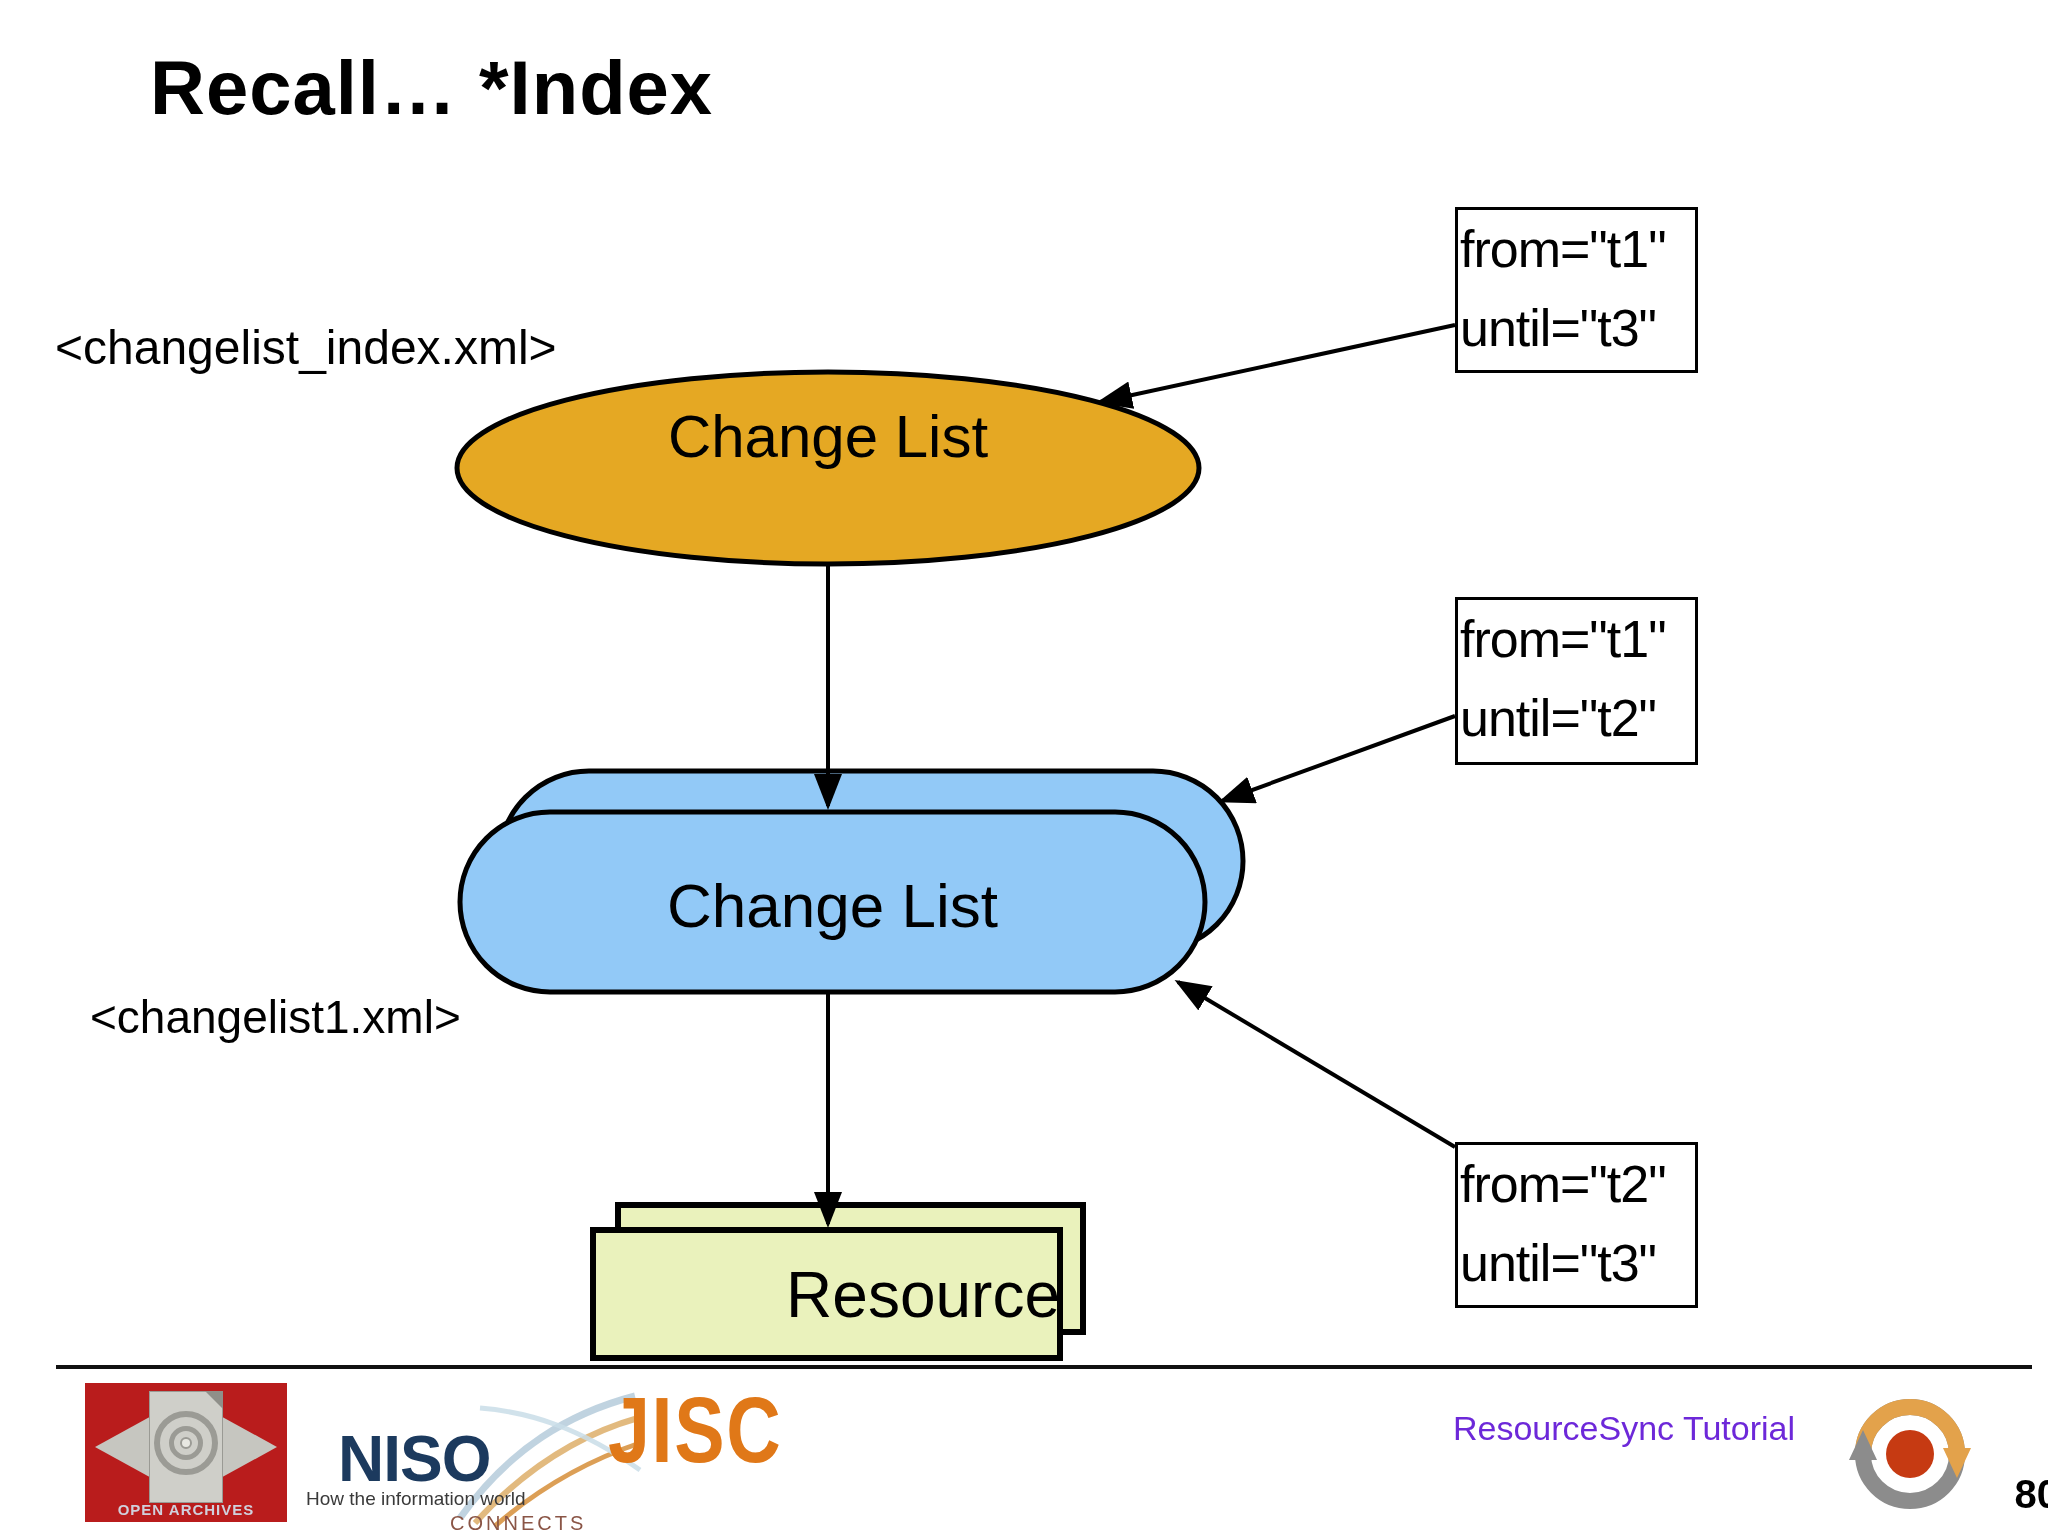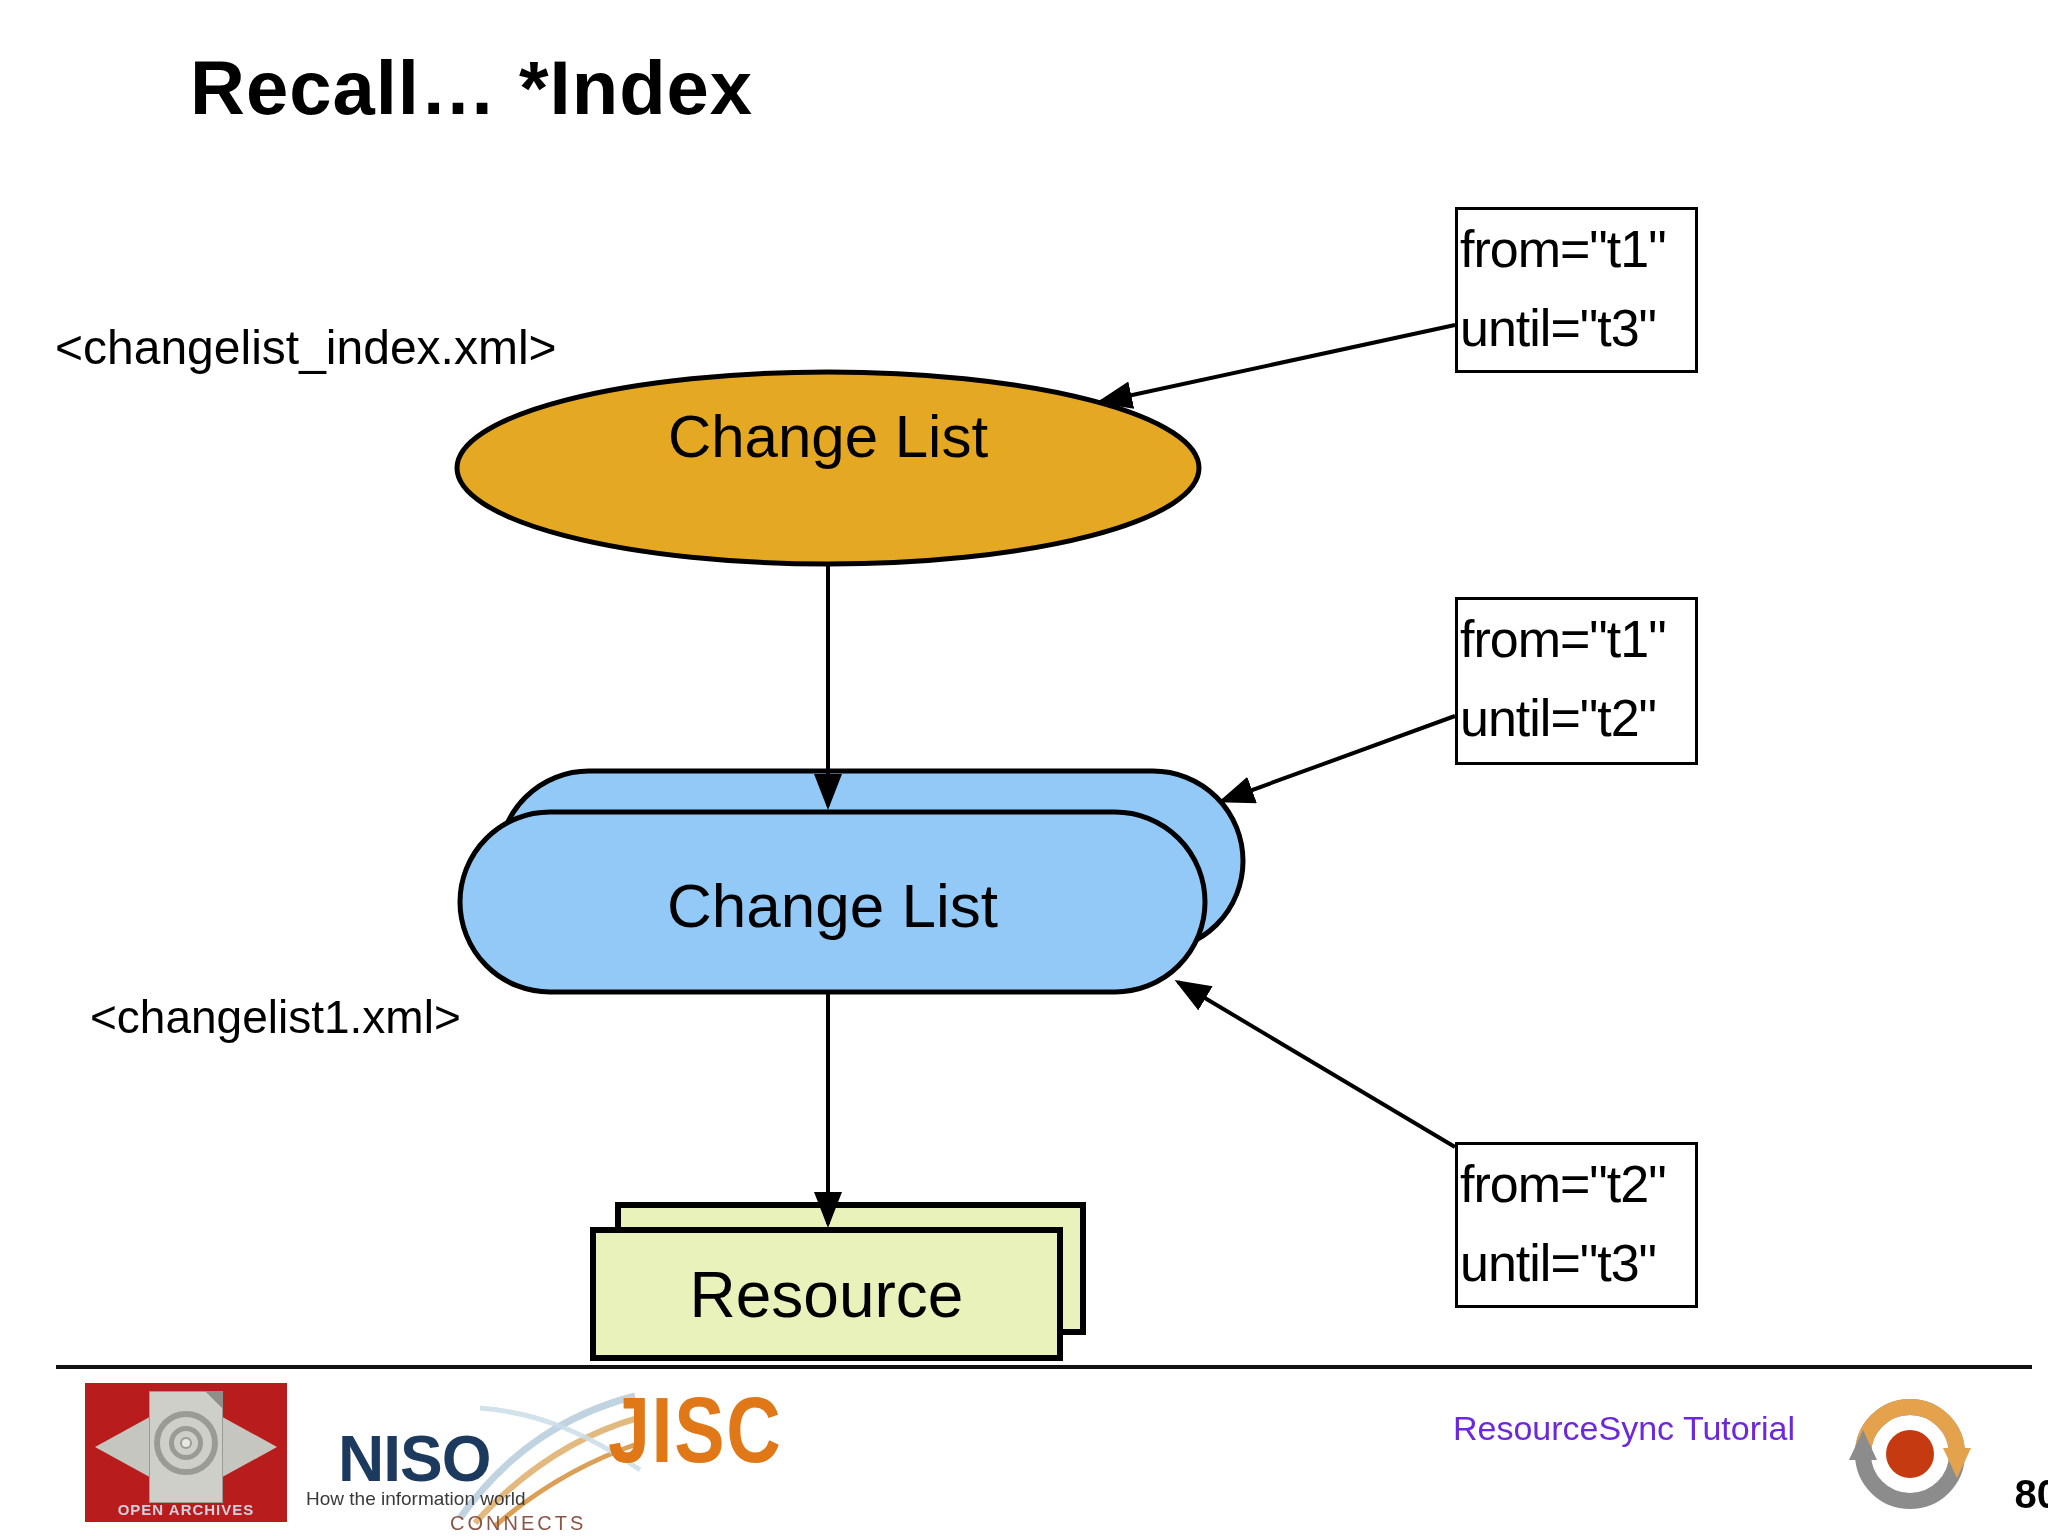--- a/index.html
+++ b/index.html
@@ -1,27 +1,27 @@
 <!DOCTYPE html>
 <html><head>
 <meta charset="utf-8">
 <style>
   html,body{margin:0;padding:0;background:#fff;}
   body{width:2048px;height:1536px;position:relative;overflow:hidden;
        font-family:"Liberation Sans",sans-serif;color:#000;}
   .abs{position:absolute;}
   #diagram-svg{position:absolute;left:0;top:0;z-index:1;}
   .txt{position:absolute;z-index:2;}
-  .title{left:150px;top:44px;font-size:76px;font-weight:bold;letter-spacing:1px;margin-left:40px;}
+  .title{left:150px;top:44px;font-size:76px;font-weight:bold;letter-spacing:1px;}
   .lbl-index{left:55px;top:320px;font-size:48px;}
   .lbl-cl1{left:90px;top:990px;font-size:46px;}
   .txt-ellipse{left:456px;top:400px;width:744px;text-align:center;
                font-size:60px;line-height:73px;}
   .txt-pill{left:460px;top:870px;width:745px;text-align:center;font-size:62px;}
-  .txt-res{left:593px;top:1258px;width:467px;text-align:center;font-size:64px;}
+  .txt-res{left:593px;top:1258px;width:467px;text-align:right;font-size:64px;}
   .ann{position:absolute;z-index:2;left:1455px;width:243px;background:#fff;
        border:3px solid #000;box-sizing:border-box;font-size:52px;line-height:79px;
        padding:0 2px;letter-spacing:-1px;}
   .ann1{top:207px;height:166px;}
   .ann2{top:597px;height:168px;}
   .ann3{top:1142px;height:166px;}
   
   .oa-logo{left:85px;top:1383px;width:202px;height:139px;background:#b91c1c;z-index:2;}
   .oa-diamond{position:absolute;left:10px;top:14px;width:182px;height:100px;background:#c6c6c0;
       clip-path:polygon(50% 0,100% 50%,50% 100%,0 50%);}

